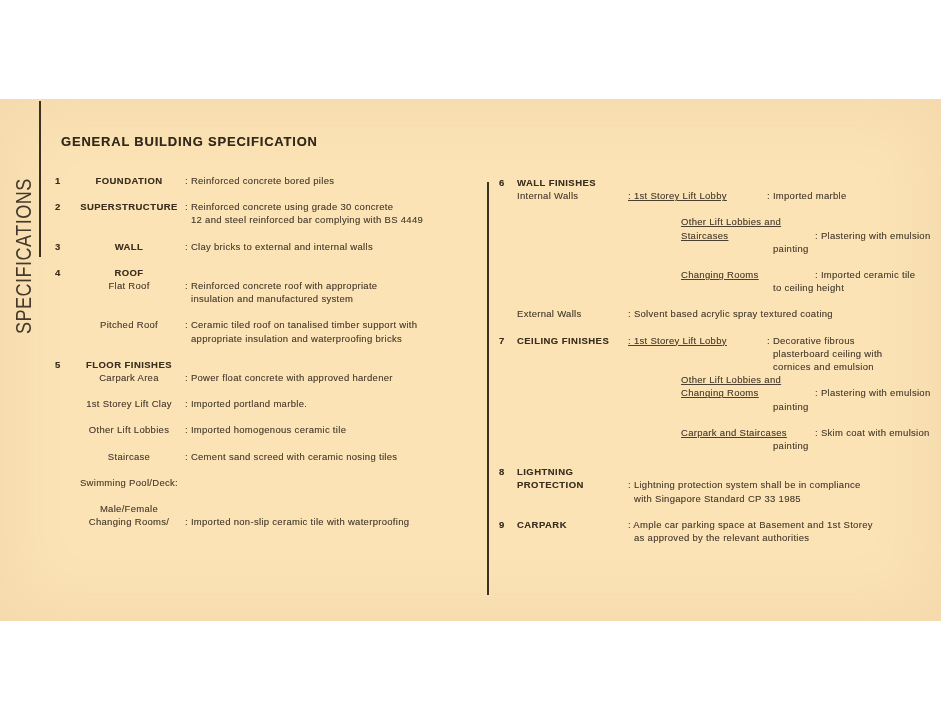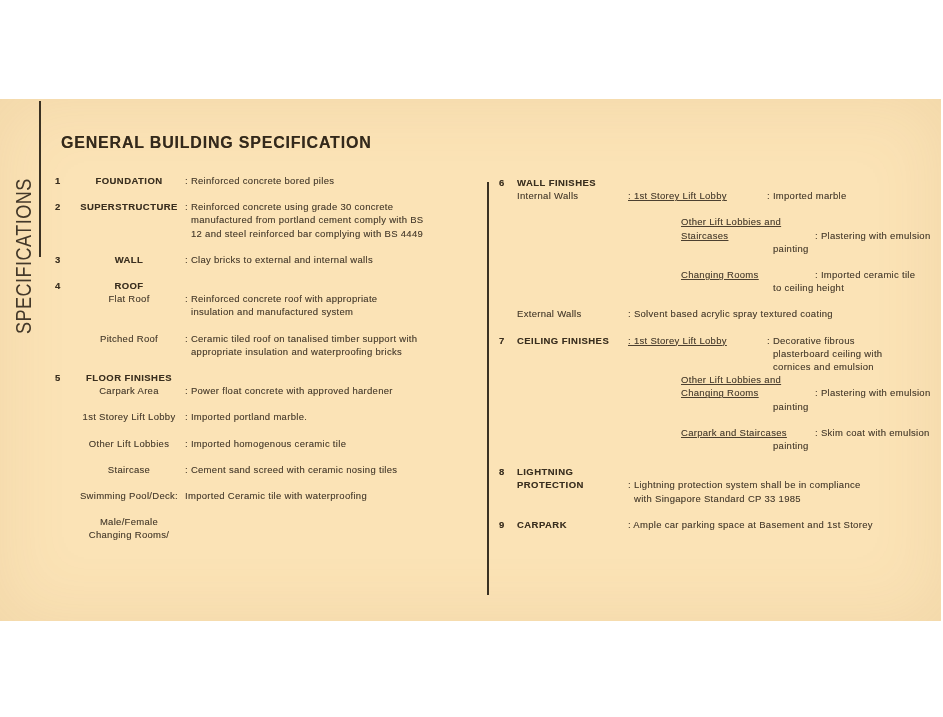--- a/index.html
+++ b/index.html
@@ -28,21 +28,21 @@
   .spine {
     position: absolute; left: 12px; top: 334px;
     transform-origin: 0 0;
     transform: rotate(-90deg) scale(0.95, 1.12);
     font-size: 19px; font-weight: 400;
     letter-spacing: 0.5px; color: #44392a;
     white-space: nowrap;
   }
   .title {
     position: absolute; left: 61px; top: 134px;
-    font-size: 16px; font-weight: bold;
+    font-size: 13px; font-weight: bold;
     letter-spacing: 0.8px; color: #33291b;
     white-space: nowrap;
     text-shadow: 0 0 0.6px rgba(51,41,27,0.55);
   }
   .doc {
     font-size: 9.5px; line-height: 13.2px;
     letter-spacing: 0.3px; color: #4c4030;
     text-shadow: 0 0 0.6px rgba(76,64,48,0.45);
   }
   .col { position: absolute; }
@@ -86,21 +86,20 @@
 
   <div class="item">
     <div class="num">2</div>
     <div class="body">
       <div class="row">
         <div class="lbl hd">SUPERSTRUCTURE</div>
         <div class="dsc">: Reinforced concrete using grade 30 concrete</div>
       </div>
       <div class="row">
           <div class="lbl"></div>
-          <div class="dsc cont">manufactured from portland cement comply with BS</div>
         </div>
       <div class="row">
           <div class="lbl"></div>
           <div class="dsc cont">12 and steel reinforced bar complying with BS 4449</div>
         </div>
     </div>
   </div>
 
   <div class="item">
     <div class="num">3</div>
@@ -141,40 +140,40 @@
     <div class="num">5</div>
     <div class="body">
       <div class="row">
           <div class="lbl hd">FLOOR FINISHES</div>
         </div>
       <div class="row">
         <div class="lbl">Carpark Area</div>
         <div class="dsc">: Power float concrete with approved hardener</div>
       </div>
       <div class="row g">
-        <div class="lbl">1st Storey Lift Lobby</div>
+        <div class="lbl">1st Storey Lift Clay</div>
         <div class="dsc">: Imported portland marble.</div>
       </div>
       <div class="row g">
         <div class="lbl">Other Lift Lobbies</div>
         <div class="dsc">: Imported homogenous ceramic tile</div>
       </div>
       <div class="row g">
         <div class="lbl">Staircase</div>
         <div class="dsc">: Cement sand screed with ceramic nosing tiles</div>
       </div>
       <div class="row g">
         <div class="lbl">Swimming Pool/Deck:</div>
-        <div class="dsc">Imported Ceramic tile with waterproofing</div>
       </div>
       <div class="row g">
           <div class="lbl">Male/Female</div>
         </div>
       <div class="row">
         <div class="lbl">Changing Rooms/</div>
+        <div class="dsc">: Imported non-slip ceramic tile with waterproofing</div>
       </div>
     </div>
   </div>
 </div>
 
 <div class="col col-right doc">
 
   <div class="item">
     <div class="num">6</div>
     <div class="body">
@@ -281,16 +280,17 @@
 
   <div class="item">
     <div class="num">9</div>
     <div class="body">
       <div class="row">
         <div class="lbl-r hd">CARPARK</div>
         <div class="dsc">: Ample car parking space at Basement and 1st Storey</div>
       </div>
       <div class="row">
           <div class="lbl-r"></div>
+          <div class="dsc cont">as approved by the relevant authorities</div>
         </div>
     </div>
   </div>
 </div>
 
 </body></html>

